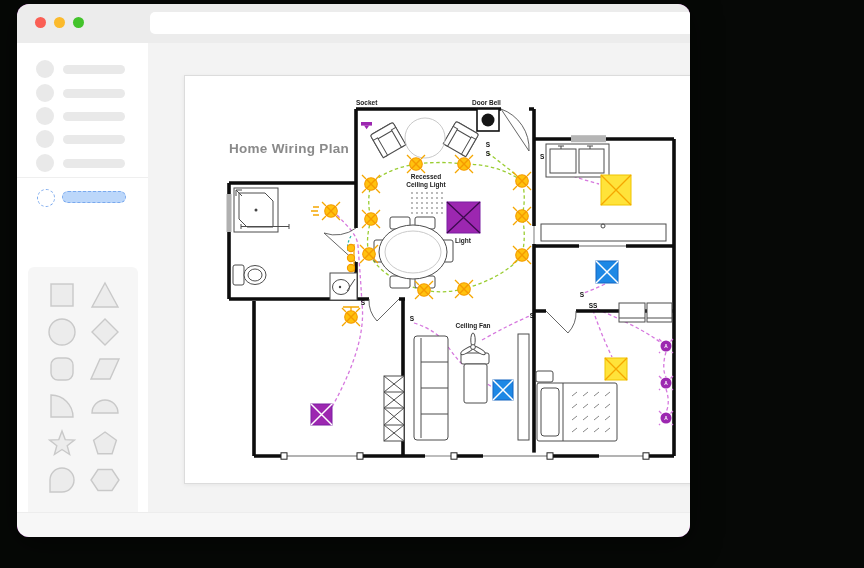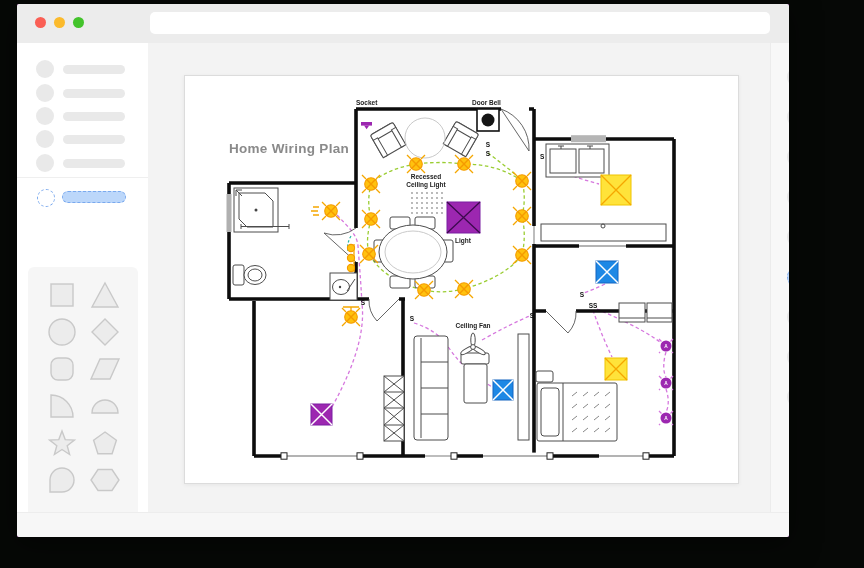--- a/index.html
+++ b/index.html
@@ -1,19 +1,19 @@
 <!DOCTYPE html>
 <html style="--traffic-red: #fa5f55; --traffic-yellow: #fbba2c; --traffic-green: #43c32b; --select-blue-fill: #bcd7fa; --select-blue-border: #7aa9ee; --wire-green: #9ACD32; --wire-magenta: #D678DE; --wire-teal: #26B5A8; --light-yellow: #FFC20E; --light-orange: #F59B00; --fixture-purple: #9C27B0; --fixture-blue: #1E88E5; --fixture-yellow: #FFE33A;"><head>
 <meta charset="utf-8">
 <style>
   html,body{margin:0;padding:0;}
   body{width:864px;height:568px;overflow:hidden;background:#060806;position:relative;
        font-family:"Liberation Sans",sans-serif;}
-  .window{position:absolute;left:17px;top:4px;width:772px;height:533px;background:#a21caf;
-          border-radius:2px;overflow:hidden;box-shadow:0 6px 30px rgba(0,0,0,.55);}
+  .window{position:absolute;left:17px;top:4px;width:673px;height:533px;background:#a21caf;
+          border-radius:12px;overflow:hidden;box-shadow:0 6px 30px rgba(0,0,0,.55);}
   
   .titlebar{position:absolute;left:0;top:0;width:100%;height:39px;background:#ececec;border-bottom:1px solid #e0e0e0;}
   .tl{position:absolute;top:13px;width:11px;height:11px;border-radius:50%;}
   .tl.r{left:18px;background:var(--traffic-red,#fa5f55);}
   .tl.y{left:37px;background:var(--traffic-yellow,#fbba2c);}
   .tl.g{left:56px;background:var(--traffic-green,#43c32b);}
   .searchbar{position:absolute;left:133px;top:8px;width:620px;height:22px;background:#fff;border-radius:5px;}
   
   .sidebar{position:absolute;left:0;top:39px;width:131px;height:469px;background:#fff;border-right:1px solid #ececec;}
   .ph-item{position:absolute;left:0;width:131px;height:20px;}

